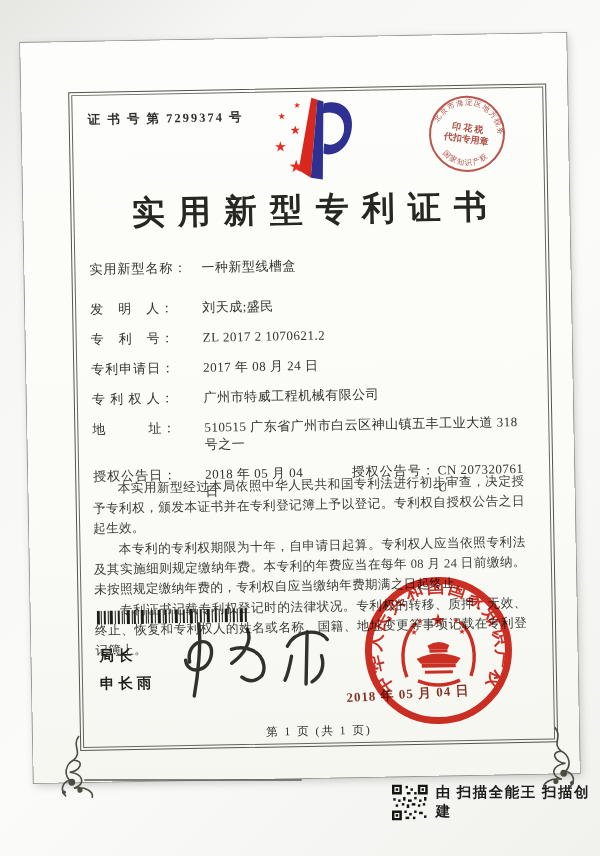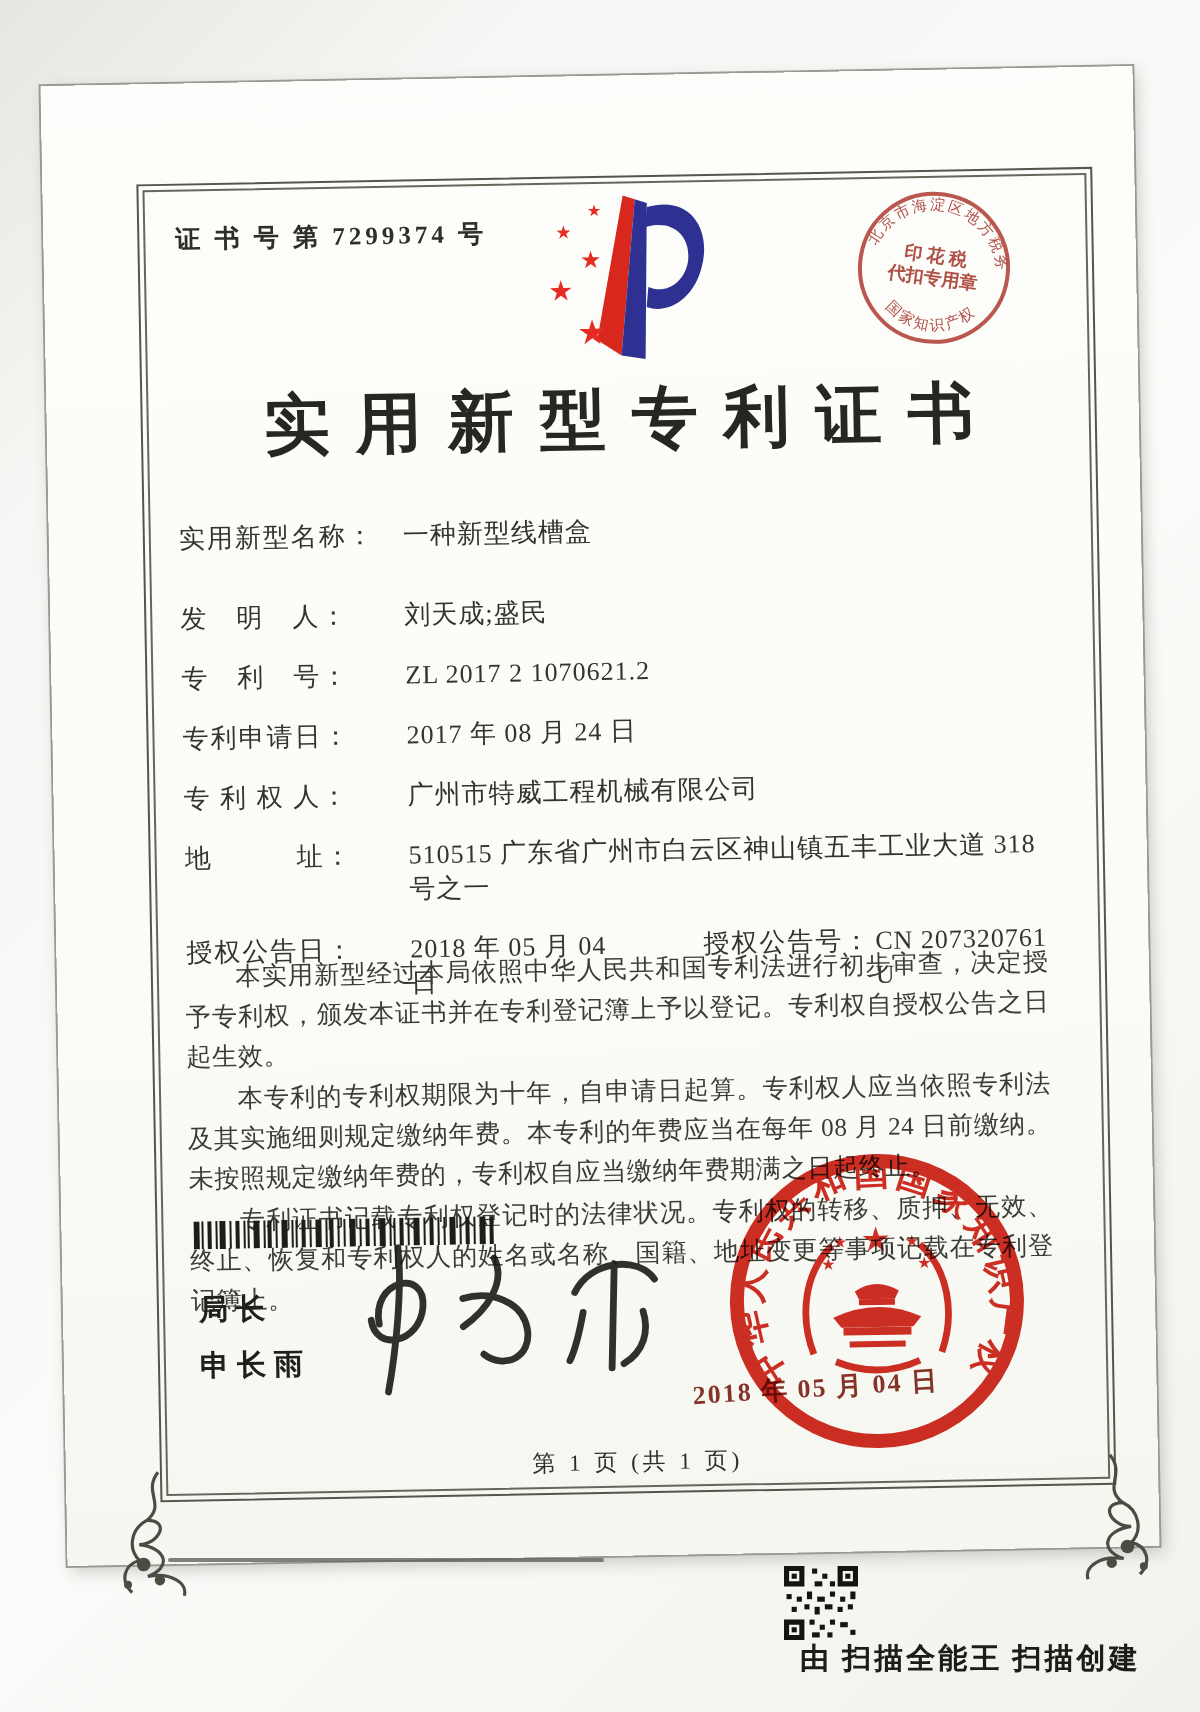--- a/index.html
+++ b/index.html
@@ -74,21 +74,21 @@
   }
   .page-info {
     position:absolute; left:47px; right:21px; top:686px;
     text-align:center; font-size:11.5px; letter-spacing:2px; color:#2d2d29;
   }
   .corner-flourish { position:absolute; width:52px; height:66px; }
   .corner-left  { left:16px; top:692px; }
   .corner-right { left:500px; top:692px; transform:scaleX(-1); }
   
   .scan-line { position:absolute; left:84px; top:779px; width:218px; height:2px; background:#63635e; border-radius:2px; opacity:.8; }
-  .scan-footer { position:absolute; left:392px; top:783px; display:flex; align-items:flex-start;flex-direction:column; }
+  .scan-footer { position:absolute; left:392px; top:783px; display:flex; align-items:flex-end; }
   .qr { width:37px; height:37px; }
   .scan-footer-text { margin-left:8px; font-size:14.5px; letter-spacing:1.5px; color:#1c1c1a; font-weight:600; }
 </style>
 </head>
 <body>
 
 <div class="paper">
 
   <div class="frame"></div>
 

